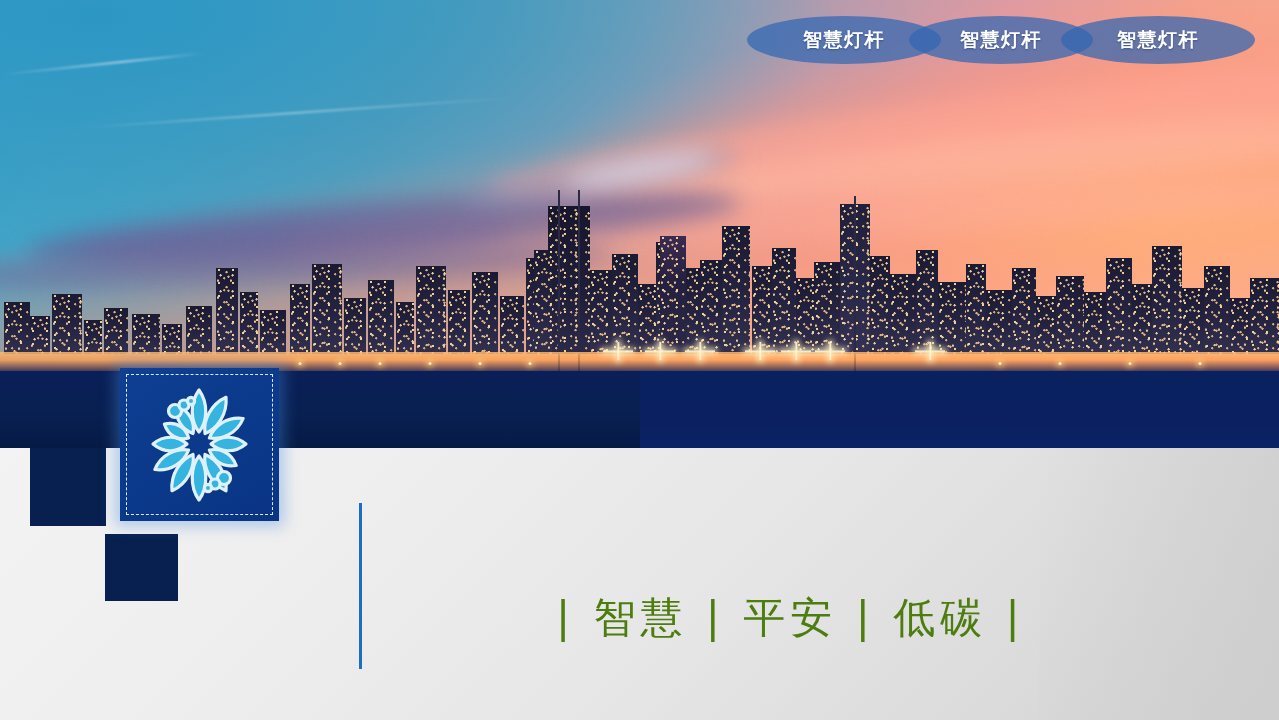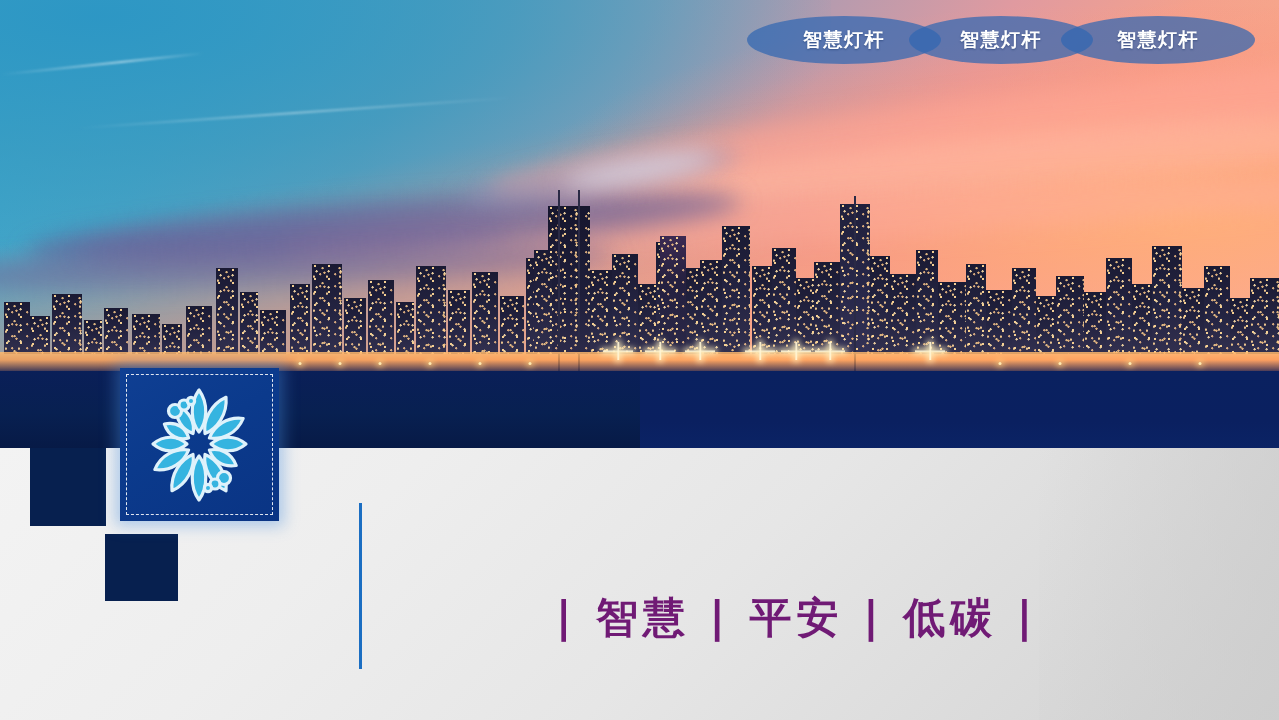--- a/index.html
+++ b/index.html
@@ -119,21 +119,21 @@
   
   #title-rule{ position:absolute; left:359px; top:503px; width:2.5px; height:166px;
                background:#1b6ec2; z-index:20; }
   #company-title{ position:absolute; left:374px; top:492px; z-index:20;
      font-family:"DejaVu Sans","Liberation Sans",sans-serif;
      font-size:62px; font-weight:700; color:#1672c4; letter-spacing:2px;
      line-height:1; white-space:nowrap;
      text-shadow:0 0 2px rgba(255,255,255,0.95), 0 2px 3px rgba(255,255,255,0.8); }
   #company-slogan{ position:absolute; left:556px; top:597px; z-index:20;
      font-family:"DejaVu Sans","Liberation Sans",sans-serif;
-     font-size:42px; font-weight:700; color:#701a75; letter-spacing:5px;
+     font-size:42px; font-weight:400; color:#4d7c0f; letter-spacing:5px;
      line-height:1; white-space:nowrap; }
 </style>
 </head>
 <body>
 
 <div id="slide">
 
   <div id="hero">
     <div class="sky-base"></div>
     <div class="sky-tl"></div>

